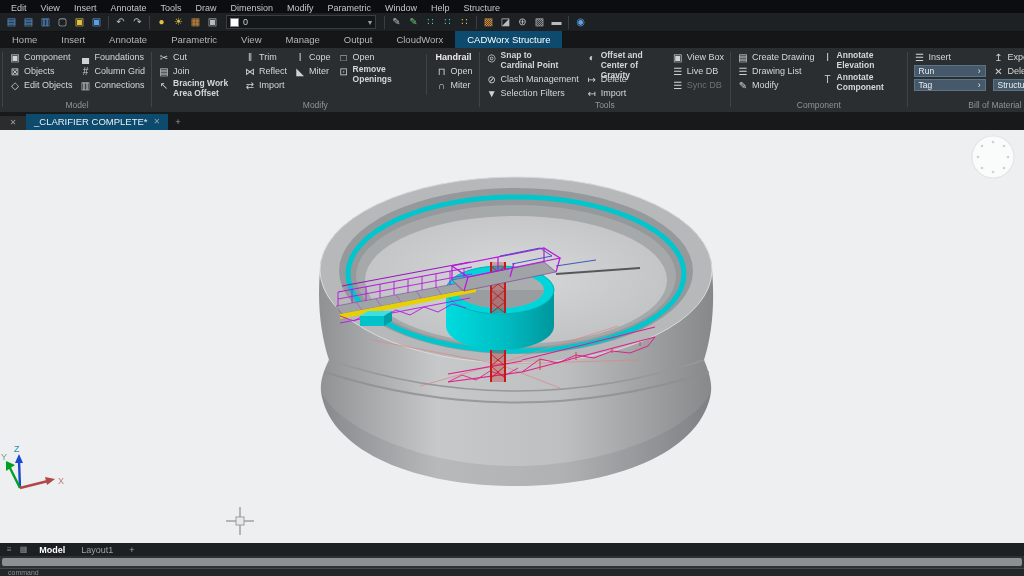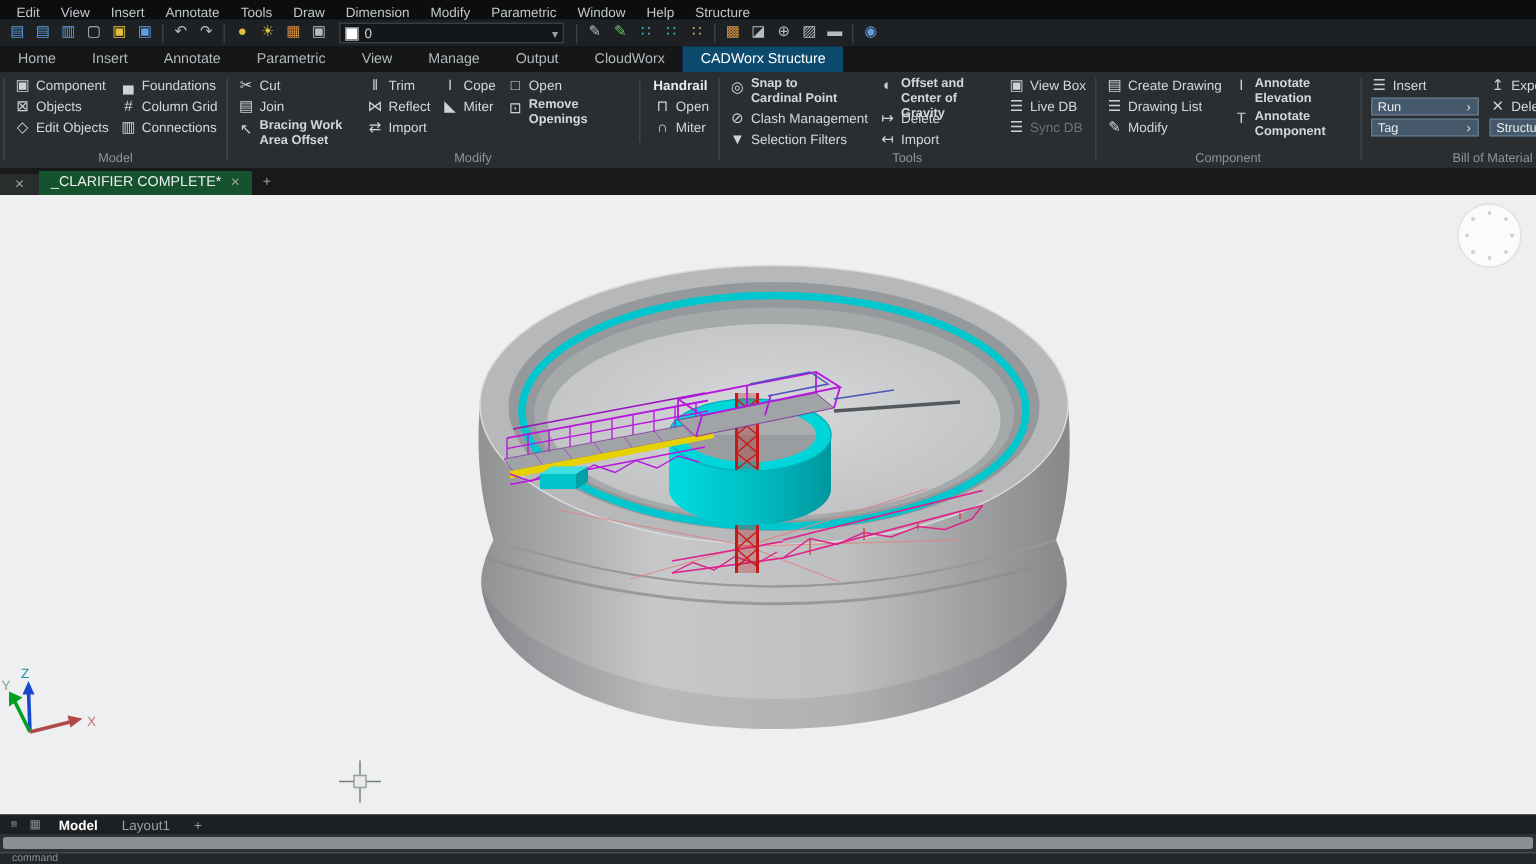--- a/index.html
+++ b/index.html
@@ -48,21 +48,21 @@
   .rbtn { display:flex; justify-content:space-between; align-items:center; background:#46596a;
           border:1px solid #5d7486; height:12px; padding:0 4px; margin:1px 0; width:72px;
           font-size:8.5px; color:#e9edef; cursor:default; }
   .rbtn.wide { width:84px; }
   .partialbtn { width:15px; overflow:hidden; display:flex; flex-direction:column; align-items:flex-start; padding-top:2px; }
 
   
   .doctabs { height:18px; background:#17191a; display:flex; align-items:flex-end; font-size:9.5px; color:#b4b8ba; }
   .dtab { display:flex; align-items:center; gap:6px; padding:2px 8px 3px; background:#2a2d2e; cursor:default; }
   .dtab.partial { width:26px; justify-content:center; }
-  .dtab.active { background:#14532d; color:#eceeef; }
+  .dtab.active { background:#0c4a6e; color:#eceeef; }
   .dtab .x { color:#9aa0a3; font-size:8px; }
   .dplus { padding:2px 7px 3px; color:#9aa0a3; cursor:default; }
 
   
   .viewport { position:absolute; top:130px; left:0; width:1024px; height:413px; background:#edeff0; }
   .viewport svg { display:block; }
 
   
   .layoutbar { position:absolute; top:543px; left:0; width:1024px; height:13px; background:#1d2022;
                display:flex; align-items:center; font-size:9px; color:#9ca0a2; padding-left:4px; gap:2px; }

